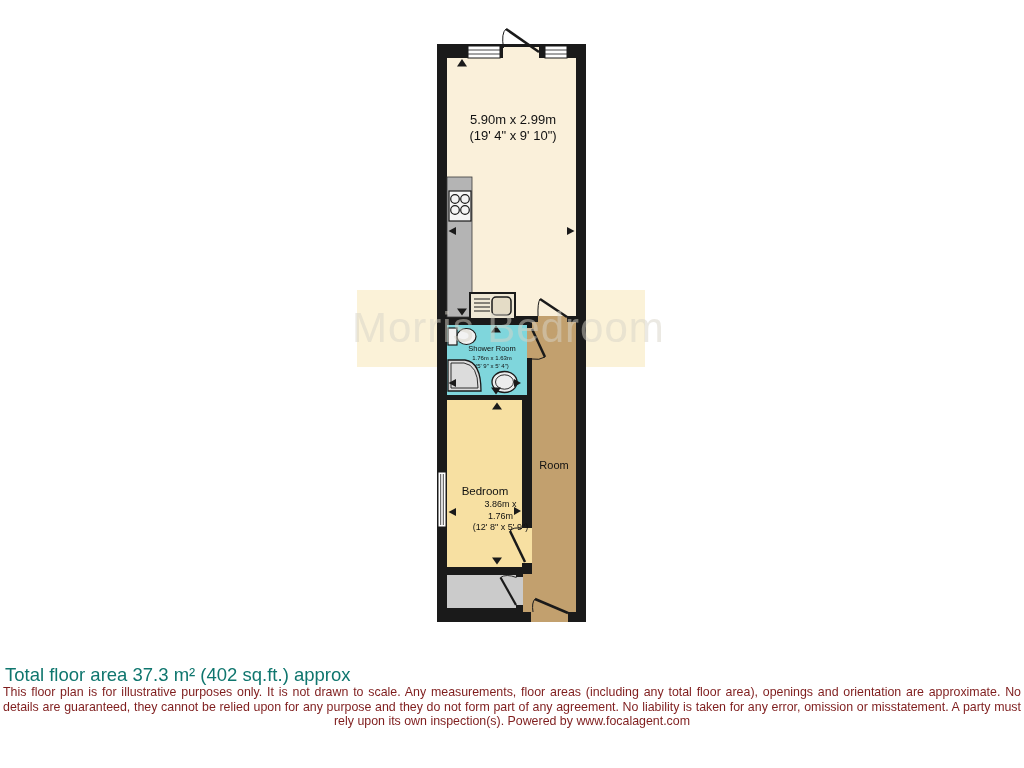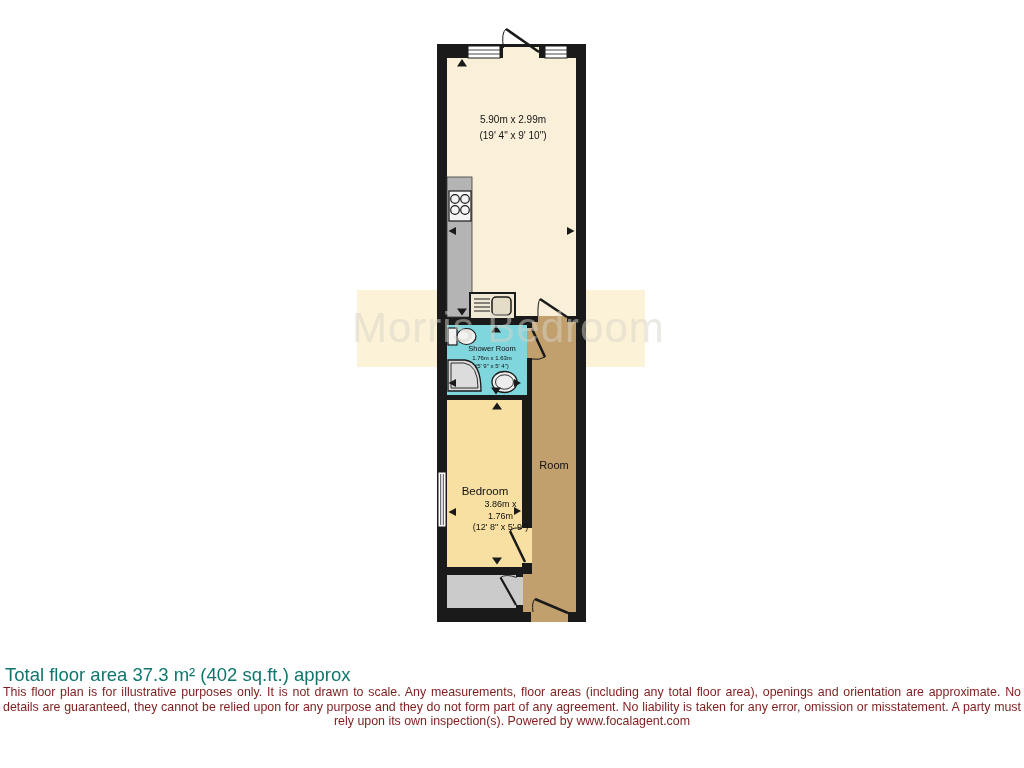--- a/index.html
+++ b/index.html
@@ -13,21 +13,21 @@
   }
   .watermark-text{
     position:absolute;left:352px;top:296px;width:298px;height:66px;
     z-index:3;text-align:center;font-size:42px;line-height:64px;
     color:rgba(216,212,200,0.5);letter-spacing:1px;white-space:nowrap;
     pointer-events:none;
   }
   .plan-svg{position:absolute;left:437px;top:28px;z-index:1;}
   .room-label{position:absolute;z-index:4;text-align:center;color:#111;}
   .room-label .rname{font-size:13px;line-height:16px;}
-  .room-label .rdim{font-size:10px;line-height:13px;}
+  .room-label .rdim{font-size:13px;line-height:13px;}
   .label-kitchen{left:457px;top:110px;width:112px;}
   .label-kitchen .rdim{margin-top:3px;}
   .label-shower{left:445px;top:344px;width:94px;}
   .label-shower .rname{font-size:7.5px;line-height:9.5px;}
   .label-shower .rdim{font-size:6px;line-height:8px;}
   .label-bedroom{left:441px;top:477px;width:88px;}
   .label-bedroom .rname{font-size:11.5px;line-height:15px;margin-top:7px;}
   .label-bedroom .rdim{font-size:9px;line-height:11.5px;padding-left:31px;}
   .label-hall{left:532px;top:459px;width:44px;font-size:11px;line-height:13px;}
   .footer-title{

